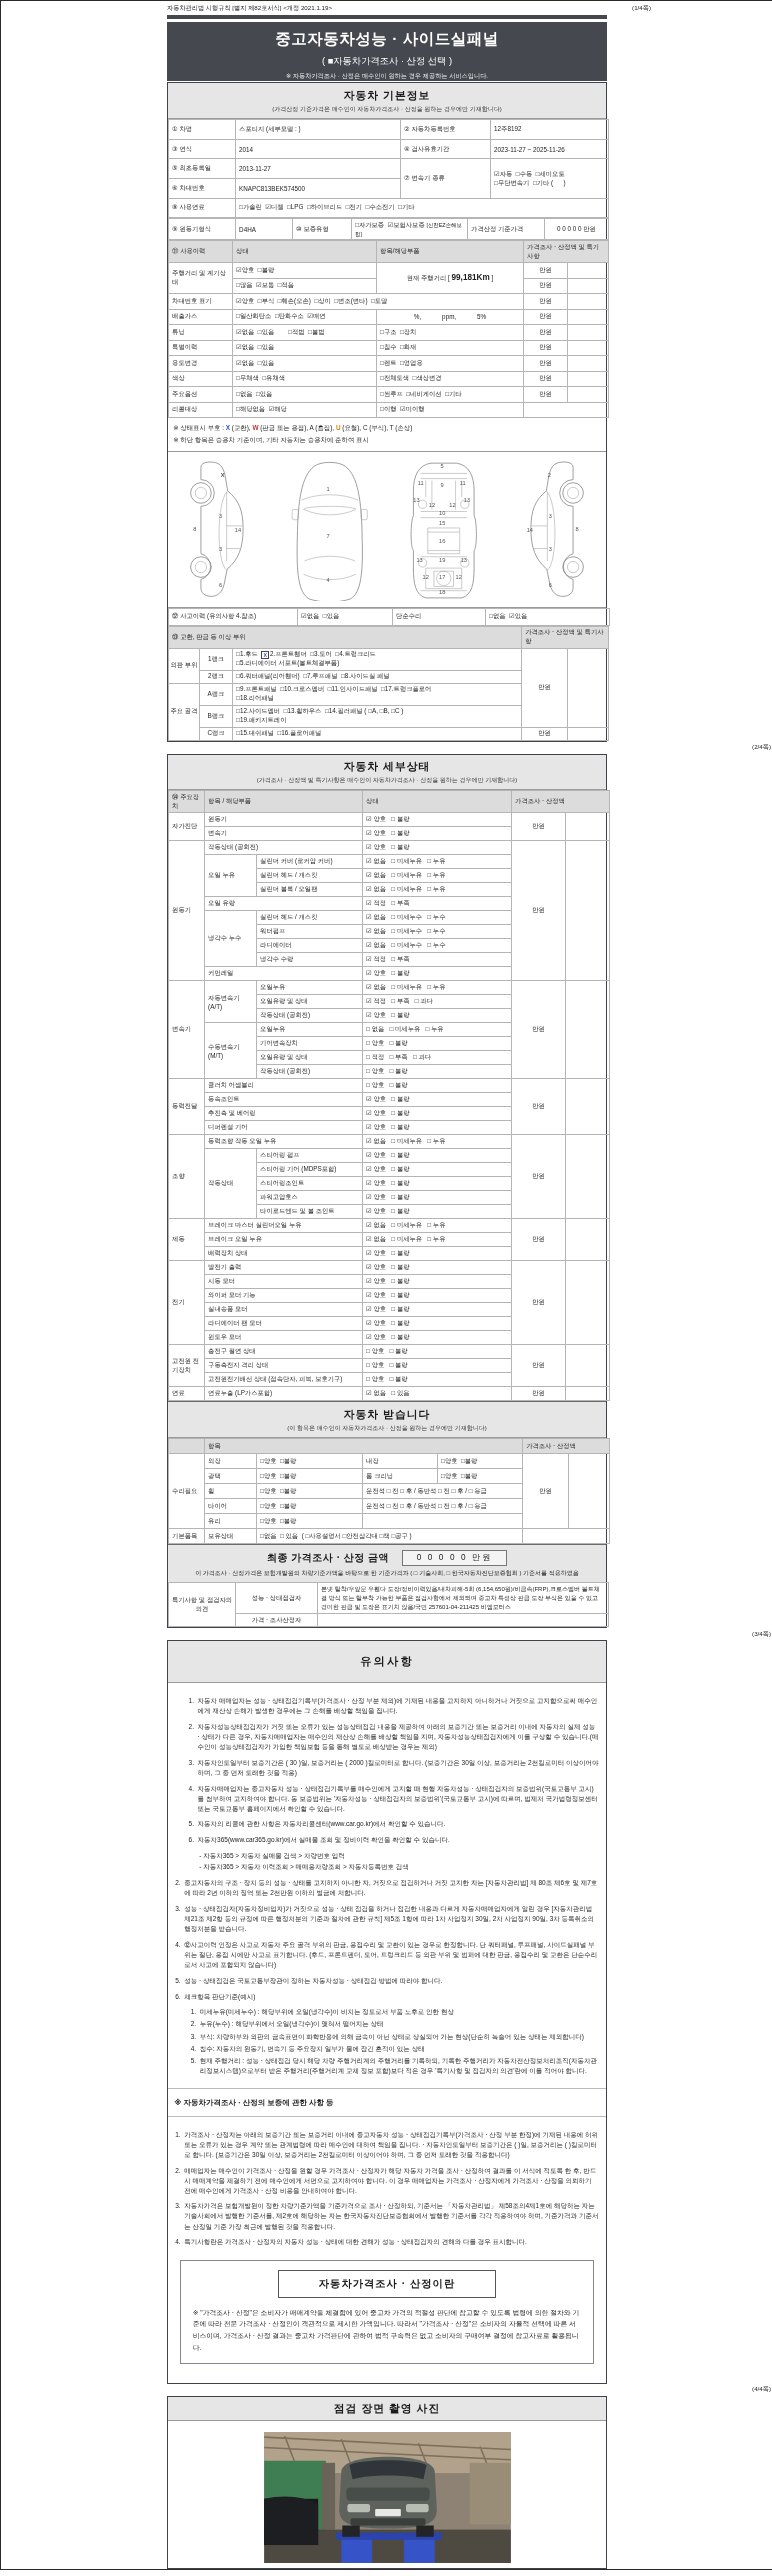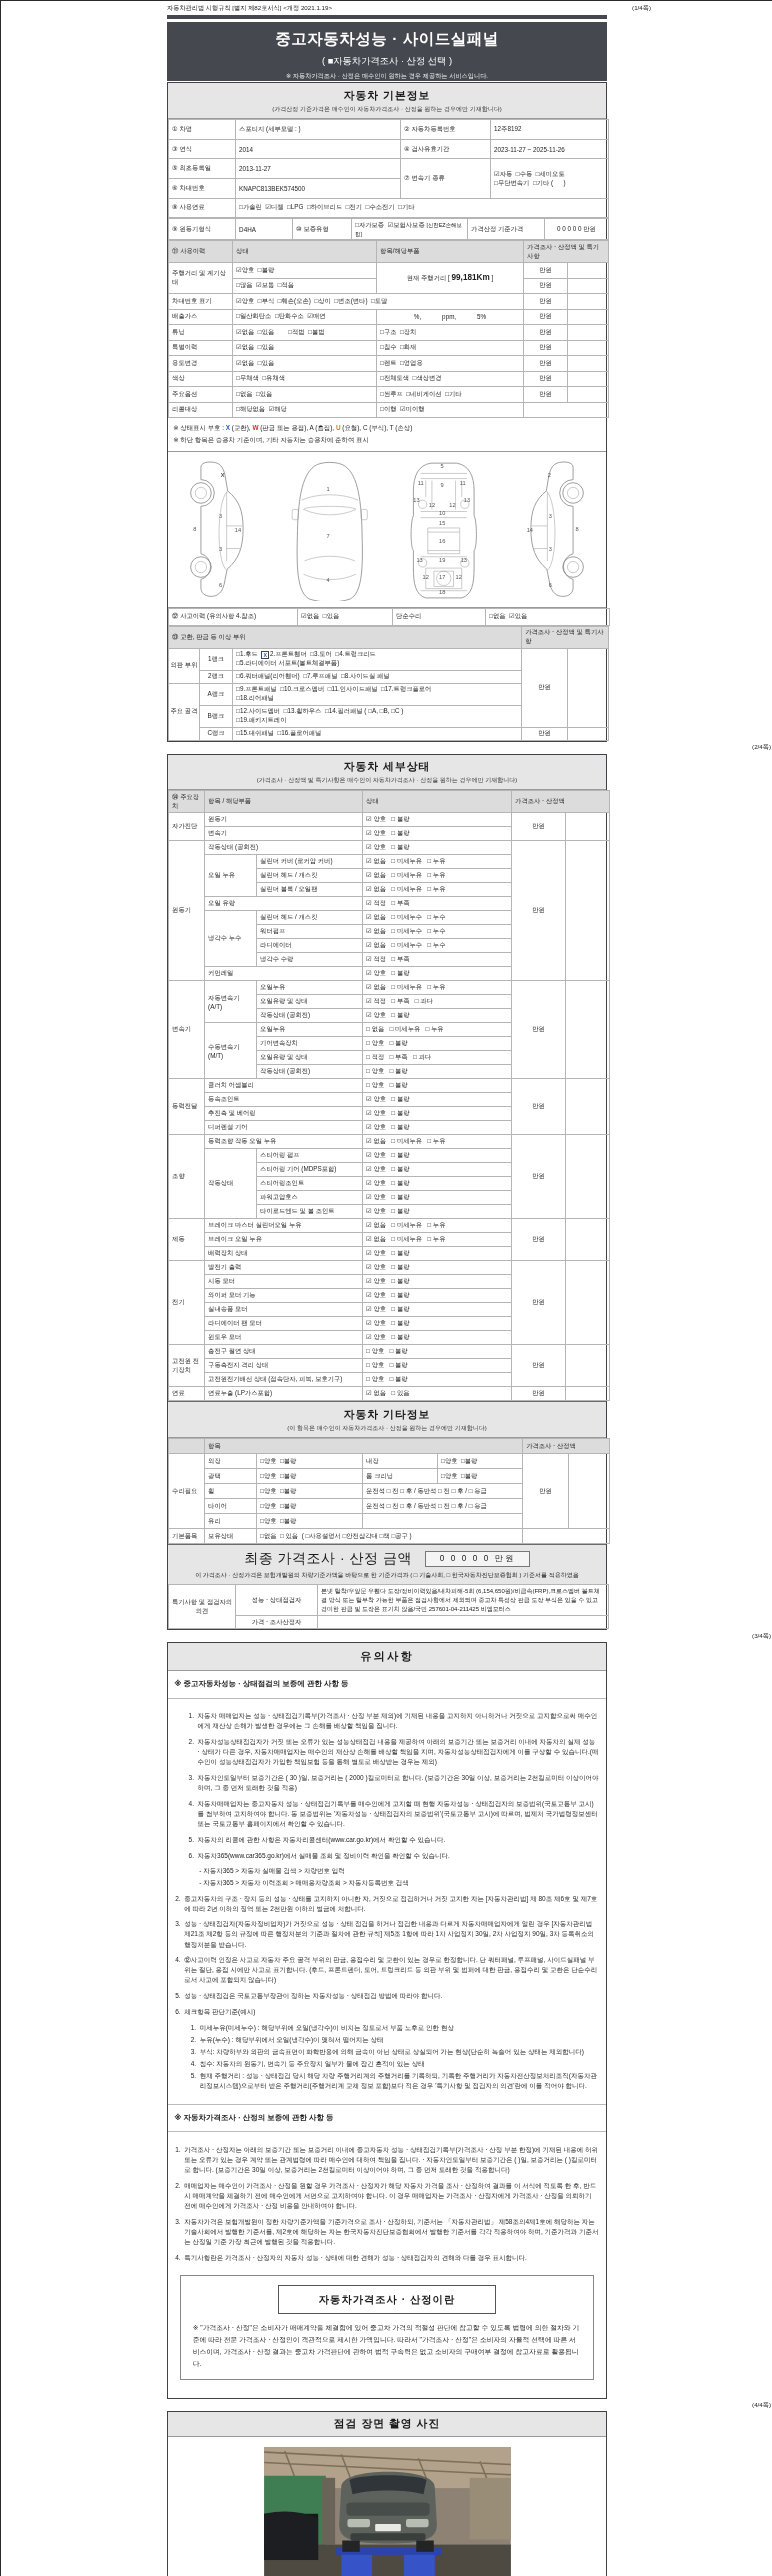--- a/index.html
+++ b/index.html
@@ -38,25 +38,25 @@
   .legend{border-bottom:0.5px solid #9a9a9a;padding:4.1px 5.2px;font-size:6.4px;line-height:1.9;}
   .diagrams{display:flex;justify-content:space-around;align-items:center;
             padding:6.2px 3.1px;border-bottom:0.5px solid #9a9a9a;}
   .diagrams svg{display:block;}
   .dg{stroke:#8a8a8a;fill:none;stroke-width:1.6;}
   .dg2{stroke:#9a9a9a;fill:none;stroke-width:1;}
   svg text.dl{font-family:"Liberation Sans","DejaVu Sans",sans-serif;font-size:11px;fill:#555;}
   
   .fband{background:#e6e6e6;border-top:1px solid #6b6b6b;}
   .fline{display:flex;align-items:center;justify-content:center;gap:13.4px;padding:4.6px 0 2.1px 0;}
-  .flabel{font-size:14px;font-weight:normal;letter-spacing:0.5px;}
+  .flabel{font-size:10px;font-weight:bold;letter-spacing:0.5px;}
   .fval{border:0.5px solid #777;background:#f4f4f4;font-size:8.2px;padding:1.5px 13.4px;letter-spacing:2.1px;}
   .fnote{text-align:center;font-size:6px;padding:1px 0 4.1px 0;}
   
-  .nhead{background:#e6e6e6;border-bottom:0.5px solid #9a9a9a;padding:6px 0;}
+  .nhead{background:#e6e6e6;border-bottom:0.5px solid #9a9a9a;padding:13px 0;}
   .nhead .bt{text-align:center;font-size:11.3px;font-weight:bold;letter-spacing:2.1px;}
   .nband{border-bottom:0.5px solid #bbb;padding:8.2px 6.2px;font-size:7.5px;font-weight:bold;}
   .nbody{padding:7.2px 7.2px 10.3px 7.2px;}
   .nitem{display:flex;gap:3.6px;font-size:6.5px;line-height:1.55;margin:5.7px 0;}
   .nitem .nn{flex:0 0 auto;}
   .ind .nitem{margin-left:13.4px;}
   .nline{font-size:6.5px;line-height:1.55;margin:1.5px 0 1.5px 24px;}
   .nsubs .nitem{margin-left:15.5px;margin-top:2.1px;margin-bottom:2.1px;}
   .selbox{border:0.5px solid #555;margin:9.3px auto 0 auto;width:216px;text-align:center;
           font-size:10.3px;font-weight:bold;padding:6.2px 0;letter-spacing:1px;}
@@ -600,21 +600,21 @@
             <td>연료</td>
             <td colspan="2">연료누출 (LP가스포함)</td>
             <td>☑ 없음   □ 있음</td>
             <td class="c">만원</td>
             <td></td>
           </tr>
         </tbody>
       </table>
 
     <div class="band" style="border-top:1px solid #6b6b6b;">
-      <div class="bt">자동차 기타정보</div>
+      <div class="bt">자동차 받습니다</div>
       <div class="bs">(이 항목은 매수인이 자동차가격조사 · 산정을 원하는 경우에만 기재합니다)</div>
     </div>
     <table class="t">
         <colgroup>
           <col style="width: 36px;">
           <col style="width: 52px;">
           <col style="width: 106px;">
           <col style="width: 75px;">
           <col style="width: 85px;">
           <col style="width: 46px;">
@@ -692,21 +692,20 @@
         </tbody>
       </table>
   </div>
 
   <div class="pm">(3/4쪽)</div>
 
   <div class="blk">
     <div class="nhead">
       <div class="bt">유의사항</div>
     </div>
-    <div class="nband">※ 중고자동차성능 · 상태점검의 보증에 관한 사항 등</div>
     <div class="nbody">
       <div class="ind">
           <div class="nitem">
             <span class="nn">1.</span>
             <span>자동차 매매업자는 성능 · 상태점검기록부(가격조사 · 산정 부분 제외)에 기재된 내용을 고지하지 아니하거나 거짓으로 고지함으로써 매수인에게 재산상 손해가 발생한 경우에는 그 손해를 배상할 책임을 집니다.</span>
           </div>
           <div class="nitem">
             <span class="nn">2.</span>
             <span>자동차성능상태점검자가 거짓 또는 오류가 있는 성능상태점검 내용을 제공하여 아래의 보증기간 또는 보증거리 이내에 자동차의 실제 성능 · 상태가 다른 경우, 자동차매매업자는 매수인의 재산상 손해를 배상할 책임을 지며, 자동차성능상태점검자에게 이를 구상할 수 있습니다.(매수인이 성능상태점검자가 가입한 책임보험 등을 통해 별도로 배상받는 경우는 제외)</span>
           </div>

